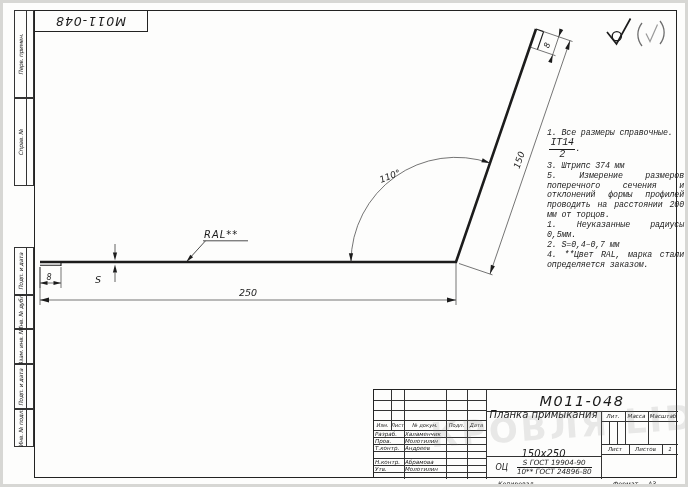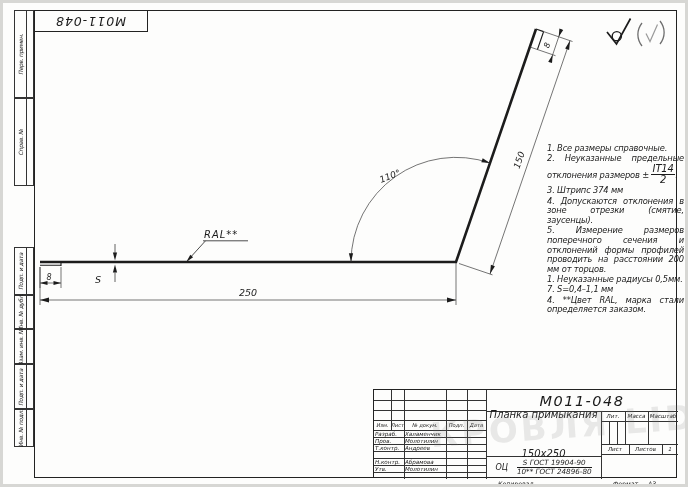--- a/index.html
+++ b/index.html
@@ -20,22 +20,22 @@
 
   
   .tl-stamp { position:absolute; left:34px; top:10px; width:114px; height:22px; border:1.5px solid #222;
               display:flex; align-items:center; justify-content:center; background:#fdfdfc; }
   .tl-stamp span { transform: rotate(180deg); font-size:12.5px; letter-spacing:1px; }
 
   svg.draw { position:absolute; left:0; top:0; z-index:5; }
   svg.draw text { font-family:"DejaVu Sans",sans-serif; font-style:italic; fill:#1b1b1b; }
 
   
-  .notes { position:absolute; left:547px; top:144px; width:137px; font-size:8.3px; line-height:9.7px;
-           text-align: justify; letter-spacing:-0.15px; z-index:6; }
+  .notes { position:absolute; left:547px; top:128px; width:137px; font-size:8.3px; line-height:9.7px;
+           text-align: justify; letter-spacing:-0.15px; z-index:6;font-family:Liberation Mono, monospace; }
   .note { margin:0 0 0.5px 0; }
   .frac { display:inline-block; vertical-align:middle; text-align:center; line-height:1.05; font-size:10px; margin-left:2px; }
   .frac .ft { display:block; border-bottom:0.9px solid #1b1b1b; padding:0 1.5px; }
   .frac .fb { display:block; }
 
   
   .tblock { position:absolute; left:373px; top:389px; width:304px; height:89px; border:1.5px solid #222; z-index:10; }
   .l  { position:absolute; background:#333; }
   .tc { position:absolute; display:flex; align-items:center; justify-content:center; text-align:center; }
   .s5 { font-size:5.2px; } .s55 { font-size:5.6px; }
@@ -133,26 +133,25 @@
     </g>
     <g>
       <path d="M642,23 C636.5,30 636.5,39 642,46" fill="none" stroke="#6e6e6e" stroke-width="1.3"></path>
       <path d="M660,21 C665.5,28 665.5,37 660,44" fill="none" stroke="#6e6e6e" stroke-width="1.3"></path>
       <path d="M646,33.5 L650,41.5 L657.5,24.5" fill="none" stroke="#9a9a9a" stroke-width="1.2"></path>
     </g>
   </svg>
 
   <div class="notes">
     <p class="note"><span>1. Все размеры справочные.</span></p>
-    <p class="note"><span>2. Неуказанные предельные отклонения размеров ±</span><span class="frac"><span class="ft">IT14</span><span class="fb">2</span></span><span>.</span></p>
+    <p class="note"><span class="frac"><span class="ft">IT14</span><span class="fb">2</span></span><span>.</span></p>
     <p class="note"><span>3. Штрипс 374 мм</span></p>
-    <p class="note"><span>4. Допускаются отклонения в зоне отрезки (смятие, заусенцы).</span></p>
     <p class="note"><span>5. Измерение размеров поперечного сечения и отклонений формы профилей проводить на расстоянии 200 мм от торцов.</span></p>
     <p class="note"><span>1. Неуказанные радиусы 0,5мм.</span></p>
-    <p class="note"><span>7. S=0,4–1,1 мм</span></p>
+    <p class="note"><span>2. S=0,4–0,7 мм</span></p>
     <p class="note"><span>4. **Цвет RAL, марка стали определяется заказом.</span></p>
   </div>
 
   <div class="tblock">
 
     <div class="l" style="left:17px;top:0;width:0.8px;height:40px;"></div>
     <div class="l" style="left:30px;top:0;width:0.8px;height:89px;"></div>
     <div class="l" style="left:72px;top:0;width:0.8px;height:89px;"></div>
     <div class="l" style="left:93px;top:0;width:0.8px;height:89px;"></div>
     <div class="l" style="left:112px;top:0;width:0.9px;height:89px;"></div>

